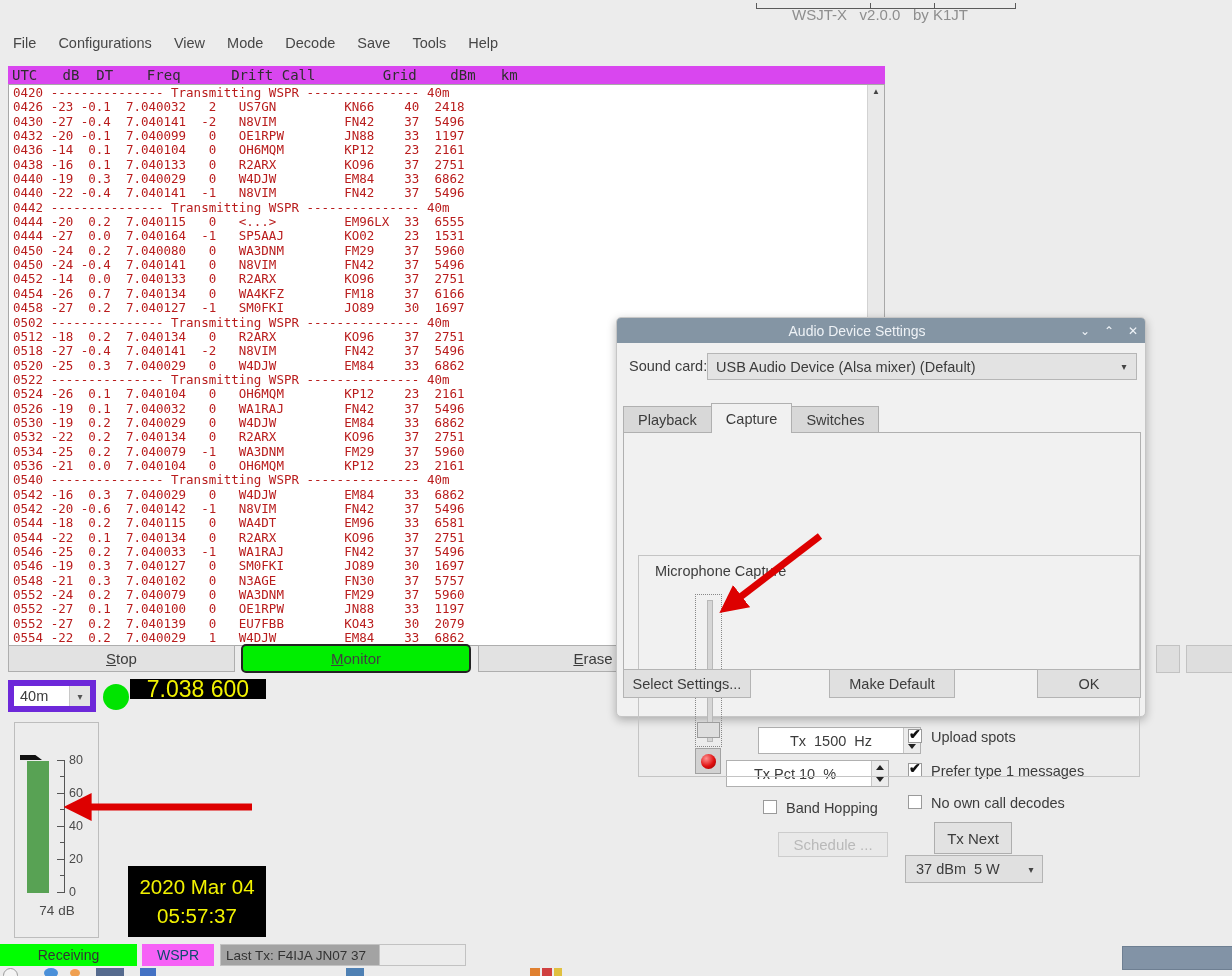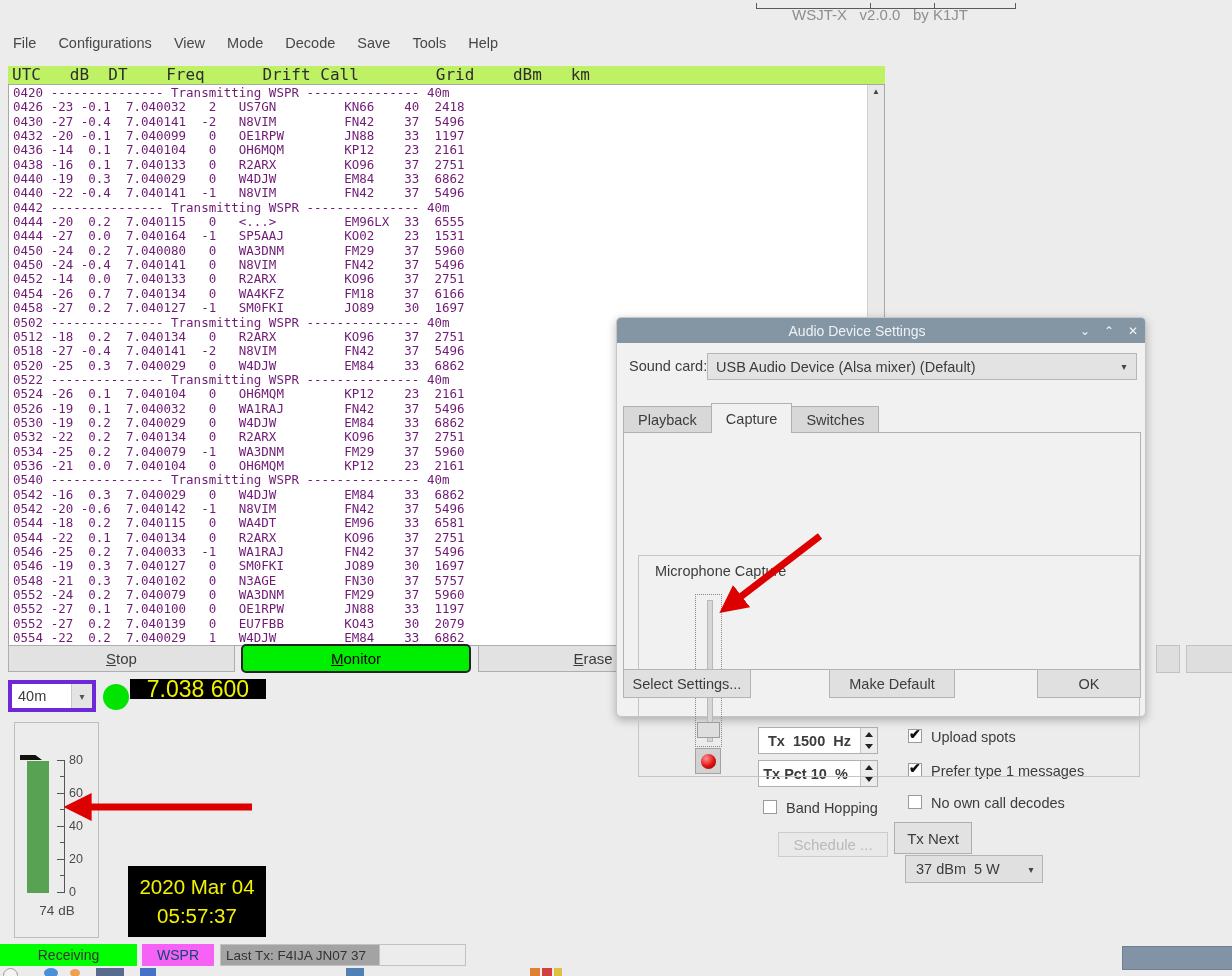--- a/index.html
+++ b/index.html
@@ -7,37 +7,37 @@
           font-family:"Liberation Sans",sans-serif;color:#3c3c3c;}
   .abs{position:absolute;}
   
   #win-frag{left:756px;top:0;width:260px;height:8px;border-bottom:1px solid #5a5a5a;}
   #win-frag .tick{position:absolute;bottom:0;width:1px;height:5px;background:#5a5a5a;}
   #caption{left:700px;top:6px;width:360px;text-align:center;color:#8e8e8e;font-size:15px;white-space:pre;}
   
   #menubar{left:2px;top:30px;height:26px;display:flex;align-items:center;}
   .menu-item{padding:0 11px;font-size:14.5px;color:#474747;cursor:default;}
   
-  #decode-header{left:8px;top:66px;width:877px;height:18px;background:#bef264;color:#2e2e2e;
-     font-family:"DejaVu Sans Mono",monospace;font-size:16px;line-height:18px;white-space:pre;padding-left:4px;box-sizing:border-box;}
+  #decode-header{left:8px;top:66px;width:877px;height:18px;background:#d946ef;color:#2e2e2e;
+     font-family:"DejaVu Sans Mono",monospace;font-size:14px;line-height:18px;white-space:pre;padding-left:4px;box-sizing:border-box;}
   #decode-area{left:8px;top:84px;width:877px;height:562px;background:#ffffff;border:1px solid #a8a8a8;box-sizing:border-box;}
   #decode-text{position:absolute;left:4px;top:1px;font-family:"DejaVu Sans Mono",monospace;
-     font-size:12.5px;line-height:14.35px;white-space:pre;color:#701a75;}
+     font-size:12.5px;line-height:14.35px;white-space:pre;color:#b91c1c;}
   #decode-scrollbar{position:absolute;right:0;top:0;width:16px;height:100%;background:#e9e9e9;border-left:1px solid #d2d2d2;}
   #scroll-up{position:absolute;top:2px;left:0;width:100%;text-align:center;font-size:8px;color:#444;}
   
   .btn{display:flex;align-items:center;justify-content:center;font-size:15px;color:#3c3c3c;
        background:#e2e2e2;border:1px solid #aeaeae;box-sizing:border-box;}
   #stop-btn{left:8px;top:645px;width:227px;height:27px;}
-  #monitor-btn{left:241px;top:644px;width:230px;height:29px;background:#00ee00;border:2px solid #222;border-radius:5px;color:#000000;}
+  #monitor-btn{left:241px;top:644px;width:230px;height:29px;background:#00ee00;border:2px solid #222;border-radius:5px;color:#404040;}
   #erase-btn{left:478px;top:645px;width:230px;height:27px;}
   #btn-frag-1{left:1156px;top:645px;width:22px;height:26px;background:#dedede;border:1px solid #c2c2c2;}
   #btn-frag-2{left:1186px;top:645px;width:46px;height:26px;background:#dedede;border:1px solid #c2c2c2;}
   
-  #band-combo{left:8px;top:680px;width:88px;height:32px;background:#fff;border:4px solid #6d28d9;box-sizing:border-box;display:flex;align-items:center;}
+  #band-combo{left:8px;top:680px;width:88px;height:32px;background:#fff;border:6px solid #6d28d9;box-sizing:border-box;display:flex;align-items:center;}
   #band-combo .val{flex:1;padding-left:6px;font-size:14.5px;}
   #band-combo .arrow-box{width:20px;height:100%;background:#e4e4e4;border-left:1px solid #c8c8c8;display:flex;align-items:center;justify-content:center;font-size:10px;color:#555;}
   #rx-lamp{left:103px;top:684px;width:26px;height:26px;border-radius:50%;background:#00e400;}
   #freq-display{left:130px;top:679px;width:136px;height:20px;background:#000;color:#f2f200;
       font-size:23px;display:flex;align-items:center;justify-content:center;white-space:pre;}
   
   #meter-panel{left:14px;top:722px;width:85px;height:216px;border:1px solid #bdbdbd;box-sizing:border-box;}
   #meter-bar{position:absolute;left:12px;top:38px;width:22px;height:132px;background:#58a254;}
   #meter-peak{position:absolute;left:5px;top:32px;width:22px;height:5px;background:#111;
       clip-path:polygon(0 0,70% 0,100% 100%,0 100%);}
@@ -84,36 +84,36 @@
   #mic-groove{position:absolute;left:83px;top:167px;width:4px;height:140px;background:#d6d6d6;border:1px solid #b8b8b8;}
   #mic-handle{position:absolute;left:73px;top:289px;width:23px;height:16px;background:#dedede;border:1px solid #9c9c9c;box-sizing:border-box;}
   #record-btn{position:absolute;left:71px;top:315px;width:26px;height:26px;background:#d2d2d2;border:1px solid #a2a2a2;box-sizing:border-box;display:flex;align-items:center;justify-content:center;}
   #record-dot{width:15px;height:15px;border-radius:50%;background:radial-gradient(circle at 35% 30%,#ff9090,#e01010 55%,#8e0000);}
   .dlg-btn{position:absolute;top:351px;height:29px;background:#e0e0e0;border:1px solid #b4b4b4;
      box-sizing:border-box;display:flex;align-items:center;justify-content:center;font-size:14.5px;}
   #select-controls-btn{left:6px;width:128px;}
   #make-default-btn{left:212px;width:126px;}
   #ok-btn{left:420px;width:104px;}
   
-  .spinner{position:absolute;width:120px;height:27px;background:#fff;border:1px solid #b0b0b0;box-sizing:border-box;display:flex;font-weight:bold;}
+  .spinner{position:absolute;width:163px;height:27px;background:#fff;border:1px solid #b0b0b0;box-sizing:border-box;display:flex;}
   .spinner .val{flex:1;display:flex;align-items:center;justify-content:center;font-size:14.5px;white-space:pre;}
   .spin-col{width:16px;border-left:1px solid #c6c6c6;display:flex;flex-direction:column;background:#ececec;}
   .spin-up,.spin-down{flex:1;display:flex;align-items:center;justify-content:center;}
   .spin-up i{width:0;height:0;border-left:4px solid transparent;border-right:4px solid transparent;border-bottom:5px solid #222;}
   .spin-down i{width:0;height:0;border-left:4px solid transparent;border-right:4px solid transparent;border-top:5px solid #222;}
   #tx-freq-spinner{left:758px;top:727px;}
-  #tx-pct-spinner{left:758px;top:760px;gap:8px;}
+  #tx-pct-spinner{left:726px;top:760px;gap:8px;}
   .checkbox{position:absolute;display:flex;align-items:flex-start;font-size:14.5px;}
   .checkbox .box{width:14px;height:14px;background:#fff;border:1px solid #9a9a9a;box-sizing:border-box;position:relative;margin-right:9px;flex:none;}
   .checkbox .check{position:absolute;left:0px;top:-4px;font-size:14px;font-weight:bold;color:#111;}
   #cb-upload{left:908px;top:729px;}
   #cb-prefer{left:908px;top:763px;}
   #cb-noown{left:908px;top:795px;}
   #cb-bandhop{left:763px;top:800px;}
-  #tx-next-btn{left:894px;top:822px;width:78px;height:32px;}
+  #tx-next-btn{left:934px;top:822px;width:78px;height:32px;}
   #schedule-btn{left:778px;top:832px;width:110px;height:25px;color:#b9b9b9;border-color:#cccccc;background:#e9e9e9;}
   #power-combo{left:905px;top:855px;width:138px;height:28px;background:#e0e0e0;border:1px solid #b4b4b4;box-sizing:border-box;display:flex;align-items:center;}
   #power-combo .val{flex:1;padding-left:10px;font-size:14.5px;white-space:pre;}
   #power-combo .arrow{width:22px;text-align:center;font-size:10px;color:#444;}
   
   #annot{left:0;top:0;z-index:50;pointer-events:none;}
   u{text-decoration:underline;}
 </style>
 </head>
 <body>

